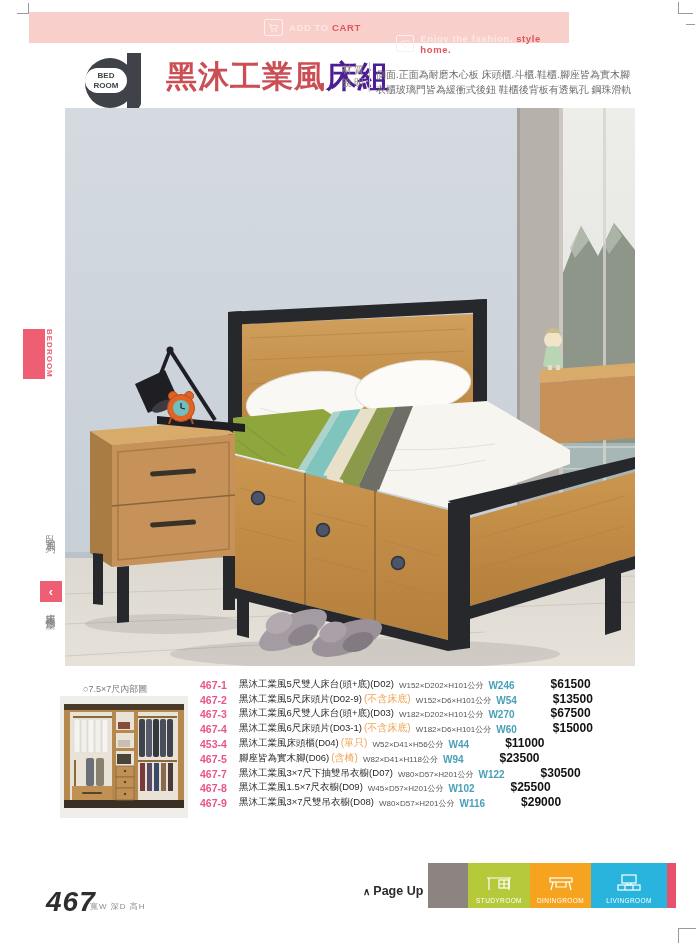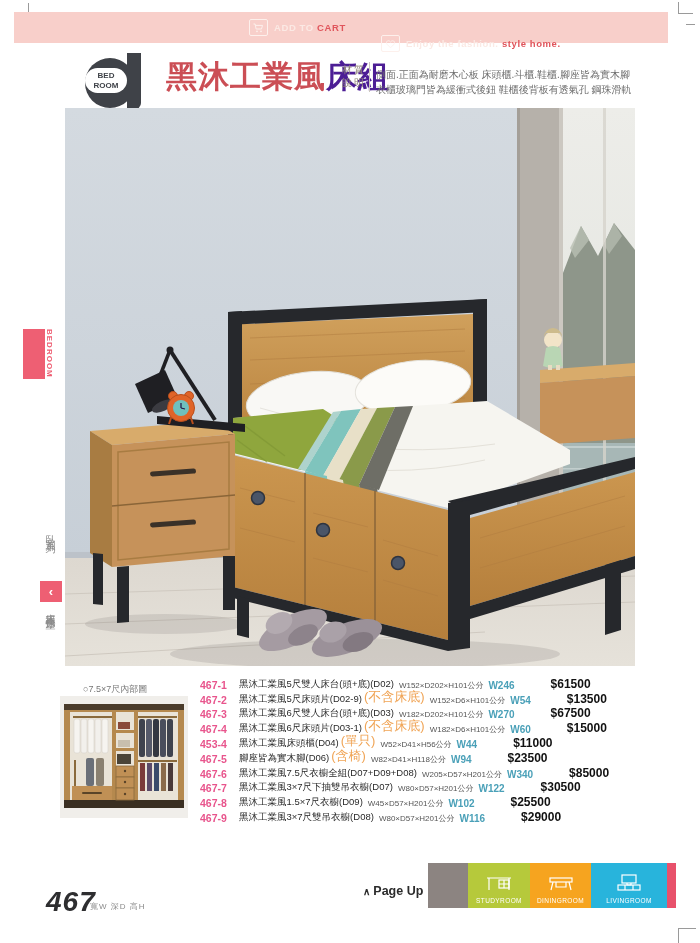--- a/index.html
+++ b/index.html
@@ -7,21 +7,21 @@
         font-family:"Liberation Sans",sans-serif;}
 
   
   .crop{position:absolute;border:0 solid #9a9a9a;}
   .crop.tl{left:17px;top:3px;width:11px;height:10px;border-right-width:1px;border-bottom-width:1px;}
   .crop.tr{left:678px;top:2px;width:14px;height:11px;border-left-width:1px;border-bottom-width:1px;}
   .crop.tr2{left:686px;top:24px;width:9px;height:1px;background:#9a9a9a;}
   .crop.br{left:678px;top:928px;width:17px;height:14px;border-left-width:1px;border-top-width:1px;}
 
   
-  .topbar{position:absolute;left:14px;top:12px;width:654px;height:31px;background:var(--header-bar,#f8cfca);}
+  .topbar{position:absolute;left:29px;top:12px;width:540px;height:31px;background:var(--header-bar,#f8cfca);}
   .topbar .item{position:absolute;top:0;height:31px;display:flex;align-items:center;gap:6px;}
   .topbar .item.cart{left:235px;}
   .topbar .item.tag{left:367px;margin-top:16px;}
   .topbar .lbl{font-size:9.5px;font-weight:bold;letter-spacing:.6px;color:#fbe9e4;}
   .topbar .lbl b{color:#e0555c;}
   .icbox{width:17px;height:15px;border:1px solid #fdf0ec;border-radius:2px;display:flex;align-items:center;justify-content:center;}
 
   
   .logo{position:absolute;left:80px;top:53px;}
   .title{position:absolute;left:166px;top:56px;font-family:"Liberation Serif",serif;
@@ -47,21 +47,21 @@
 
   
   .thumb-cap{position:absolute;left:83px;top:683px;font-size:9px;color:#777;}
   .thumb{position:absolute;left:60px;top:696px;}
 
   
   .plist{position:absolute;left:200px;top:676px;width:460px;}
   .prow{display:flex;align-items:flex-end;height:14.8px;white-space:nowrap;}
   .p-code{font-size:10.5px;font-weight:bold;color:var(--code-pink,#e8548c);width:36px;flex:none;}
   .p-name{font-size:9.5px;color:#2a2a2a;margin-left:3px;}
-  .p-note{font-size:13px;color:var(--note-orange,#f0a455);margin-left:2px;margin-top:38px;}
+  .p-note{font-size:10px;color:var(--note-orange,#f0a455);margin-left:2px;margin-top:38px;}
   .p-size{font-size:8px;color:#555;margin-left:5px;}
   .p-load{font-size:10px;font-weight:bold;color:var(--load-teal,#4aa0b8);margin-left:5px;margin-top:16px;}
   .p-price{font-size:12px;font-weight:bold;color:var(--price-black,#111);margin-left:5px;padding-left:31px;}
 
   
   .pageno{position:absolute;left:46px;top:886px;font-size:28px;font-style:italic;font-weight:600;color:#2e2e30;letter-spacing:1px;}
   .legend{position:absolute;left:90px;top:901px;font-size:8px;color:#8a8a8a;letter-spacing:1px;}
   .pageup{position:absolute;left:363px;top:884px;font-size:12.5px;font-weight:bold;color:#2b2b2b;cursor:pointer;}
   .pageup .caret{font-size:10px;margin-right:3px;}
   .cats{position:absolute;left:428px;top:863px;height:45px;display:flex;}
@@ -392,27 +392,20 @@
       </div>
       <div class="prow">
         <span class="p-code">467-5</span>
         <span class="p-name">腳座皆為實木腳(D06)</span>
         <span class="p-note">(含椅)</span>
         <span class="p-size">W82×D41×H118公分</span>
         <span class="p-load">W94</span>
         <span class="p-price">$23500</span>
       </div>
       <div class="prow">
-        <span class="p-code">467-6</span>
-        <span class="p-name">黑沐工業風7.5尺衣櫥全組(D07+D09+D08)</span>
-        <span class="p-size">W205×D57×H201公分</span>
-        <span class="p-load">W340</span>
-        <span class="p-price">$85000</span>
-      </div>
-      <div class="prow">
         <span class="p-code">467-7</span>
         <span class="p-name">黑沐工業風3×7尺下抽雙吊衣櫥(D07)</span>
         <span class="p-size">W80×D57×H201公分</span>
         <span class="p-load">W122</span>
         <span class="p-price">$30500</span>
       </div>
       <div class="prow">
         <span class="p-code">467-8</span>
         <span class="p-name">黑沐工業風1.5×7尺衣櫥(D09)</span>
         <span class="p-size">W45×D57×H201公分</span>

